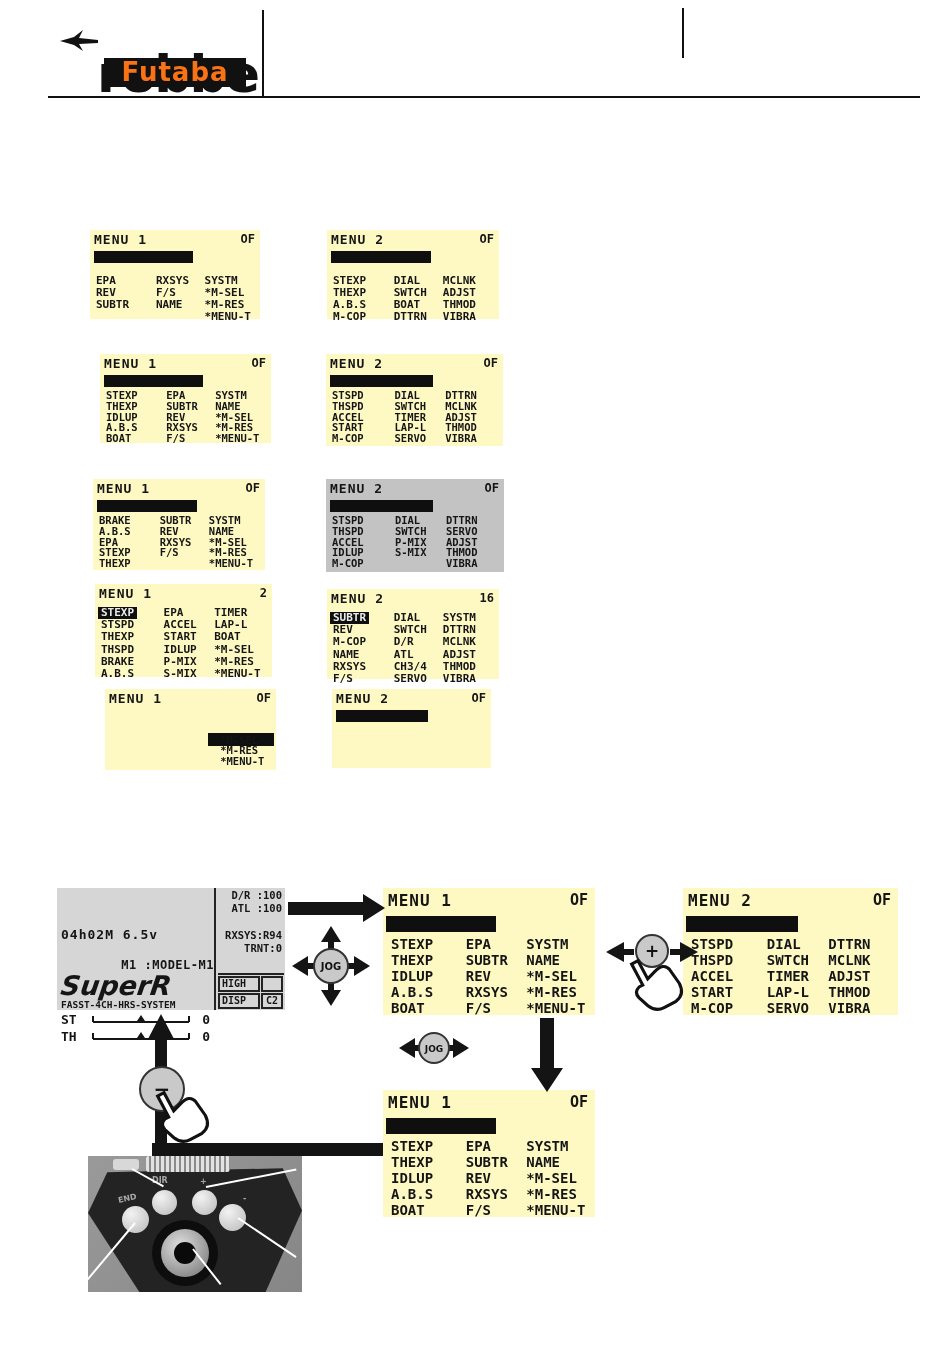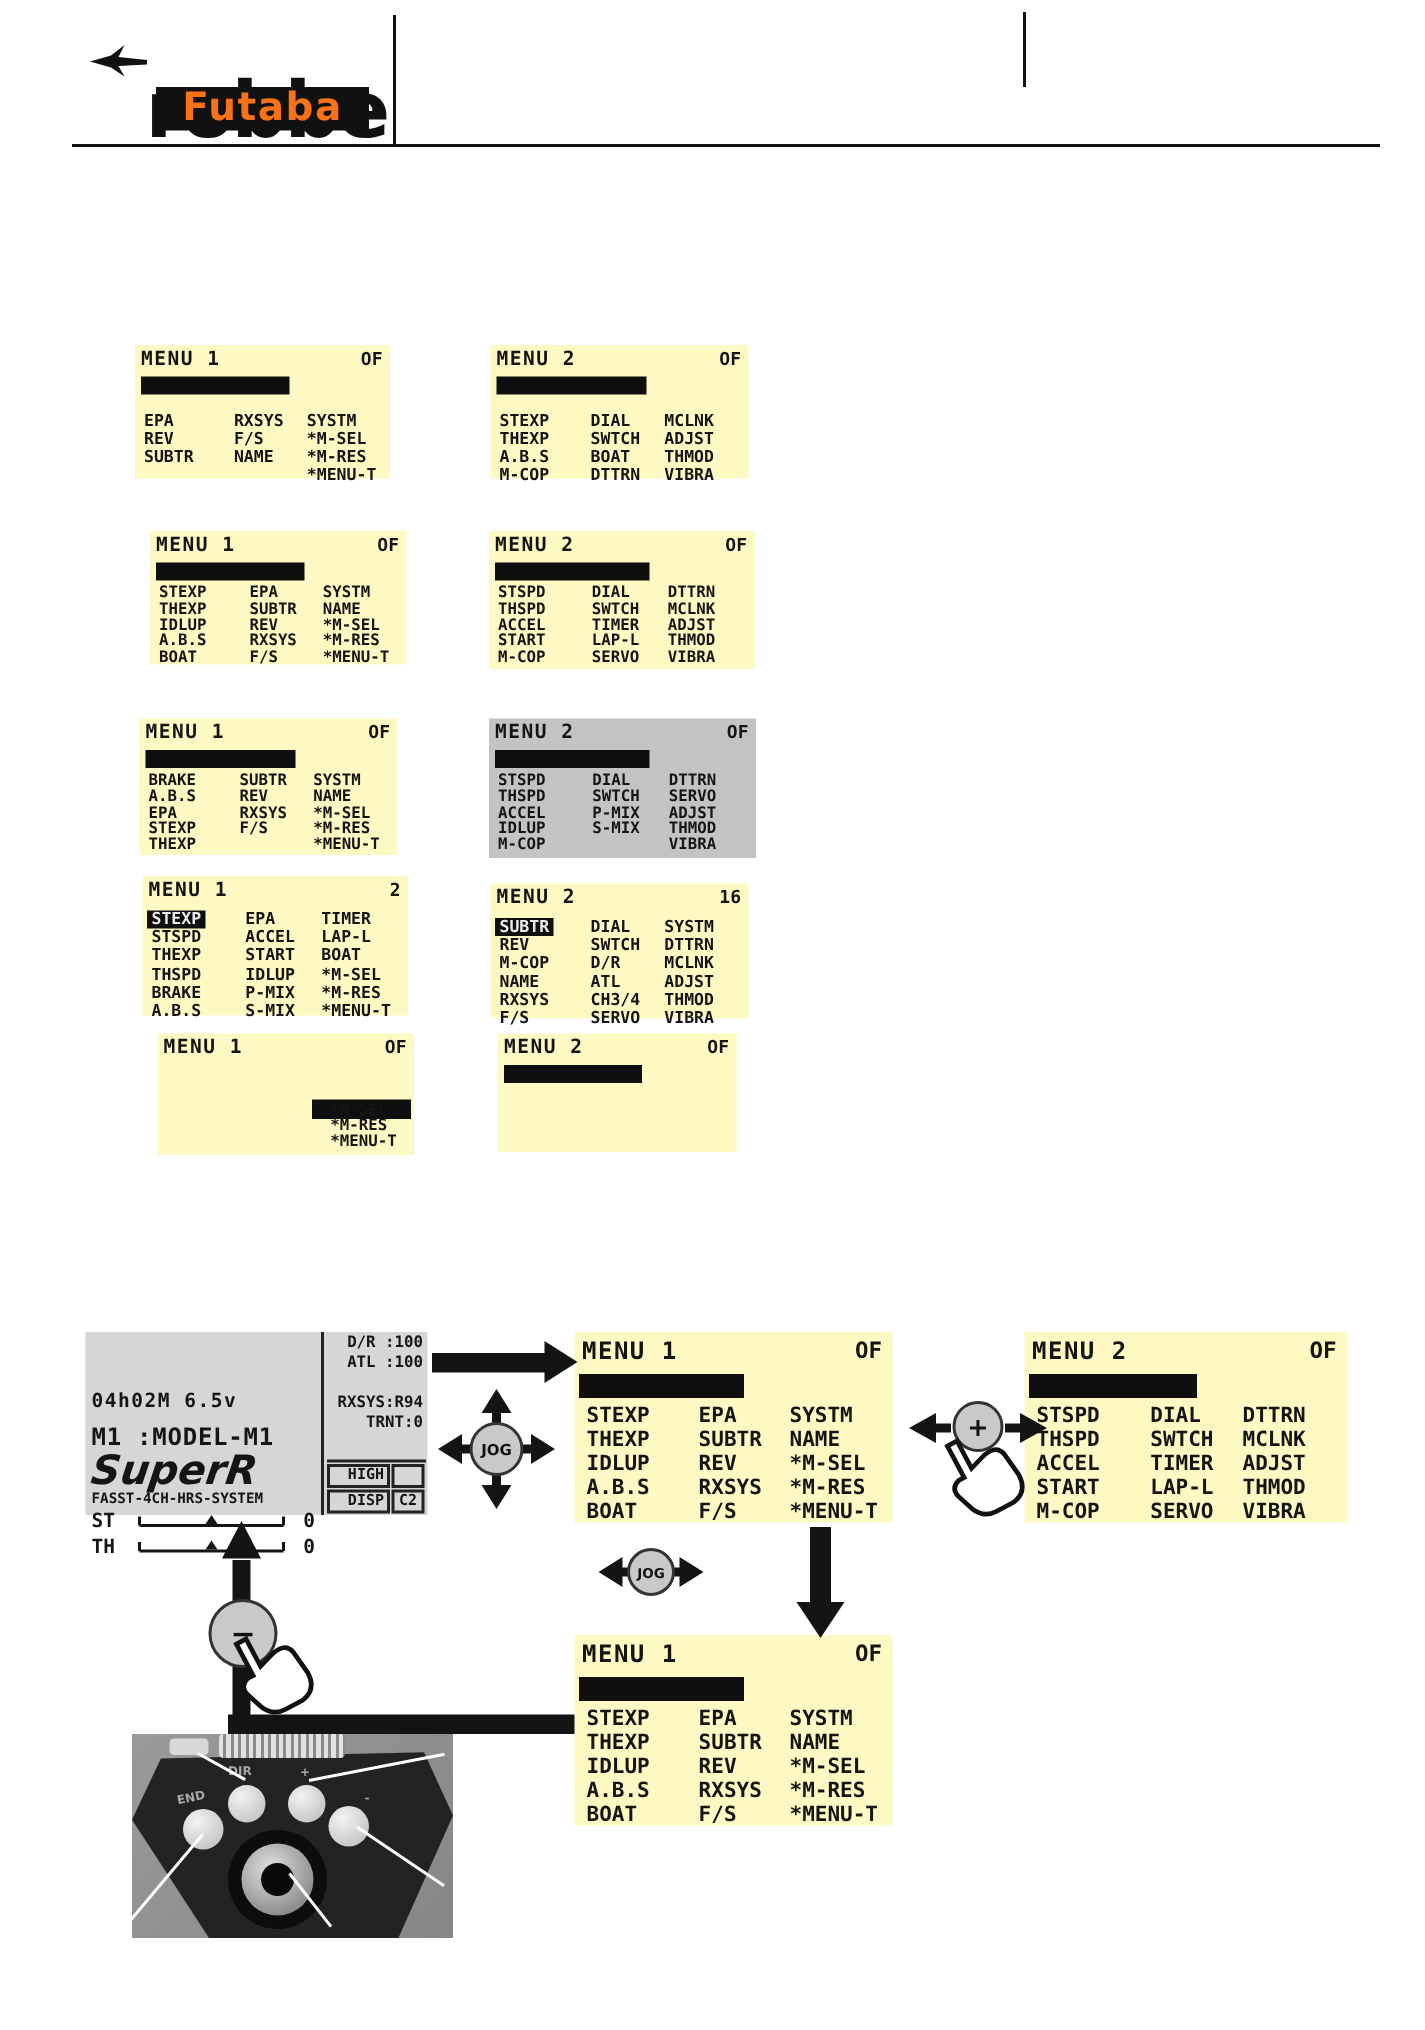--- a/index.html
+++ b/index.html
@@ -52,33 +52,33 @@
   .pos-g9{left:332px;top:689px;width:159px;height:79px;}
   .pos-f0{left:383px;top:888px;width:212px;height:127px;}
   .pos-f1{left:683px;top:888px;width:215px;height:127px;}
   .pos-f2{left:383px;top:1090px;width:212px;height:127px;}
 
   
   .home{left:57px;top:888px;width:228px;height:122px;background:#d6d6d6;color:#151515;font-weight:bold;}
   .home-left{position:absolute;left:0;top:0;width:157px;height:122px;padding:3px 0 0 4px;box-sizing:border-box;}
   .home-div{position:absolute;left:157px;top:0;width:2px;height:122px;background:#222;}
   .home-row1{font-size:13px;letter-spacing:1px;margin-top:36px;}
-  .home-model{font-size:16px;margin-top:6px;letter-spacing:0.5px;}
+  .home-model{font-size:12px;margin-top:16px;letter-spacing:0.5px;text-align:right;}
   .home-logo{font-family:"DejaVu Sans",sans-serif;font-style:italic;font-weight:bold;
              font-size:27px;letter-spacing:0px;line-height:28px;transform:skewX(-8deg);transform-origin:left;}
   .home-sys{font-size:9.5px;letter-spacing:0px;margin-top:-1px;}
   .ch-row{display:flex;align-items:center;font-size:13px;height:15px;margin-top:2px;}
   .ch-row .ch-lab{width:26px;}
   .ch-row svg{margin:0 4px;}
   .ch-val{margin-left:auto;padding-right:4px;}
   .home-right{position:absolute;left:161px;top:0;width:67px;height:122px;font-size:10.5px;}
   .hr-row{display:flex;justify-content:flex-end;padding:1px 3px 0 1px;}
   .hr-boxes{position:absolute;bottom:1px;left:0;right:1px;border-top:2px solid #222;}
   .hr-boxrow{display:flex;}
-  .hr-box{border:2px solid #222;height:12px;line-height:12px;padding:0 2px;margin:1px 1px 0 0;font-size:10px;text-align:right;}
+  .hr-box{border:2px solid #222;height:12px;line-height:12px;padding:0 2px;margin:1px 1px 0 0;font-size:10px;}
   .hr-box.grow{flex:1;text-align:center;}
 
   
   .bar{background:#141414;}
   .tri{width:0;height:0;}
   .arrow-right-head{border-top:14px solid transparent;border-bottom:14px solid transparent;border-left:22px solid #141414;}
   .arrow-down-head{border-left:16px solid transparent;border-right:16px solid transparent;border-top:24px solid #141414;}
   .arrow-up-head{border-left:13px solid transparent;border-right:13px solid transparent;border-bottom:25px solid #141414;}
   .circle-btn{border-radius:50%;background:#c9c9c9;border:2px solid #333;color:#111;
               display:flex;align-items:center;justify-content:center;font-weight:bold;

